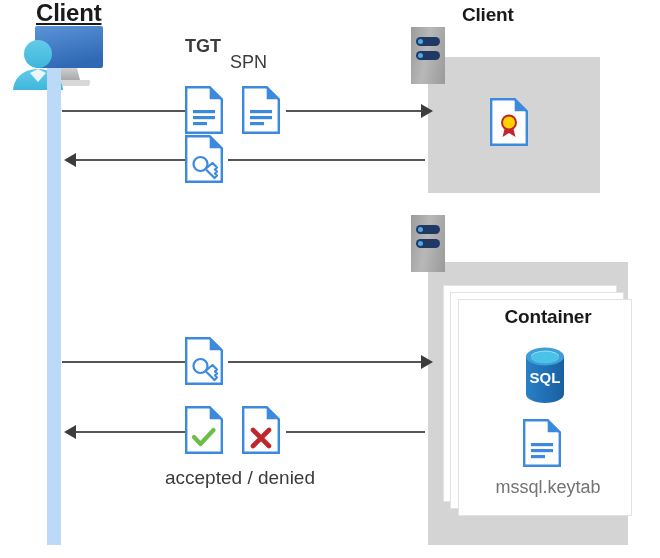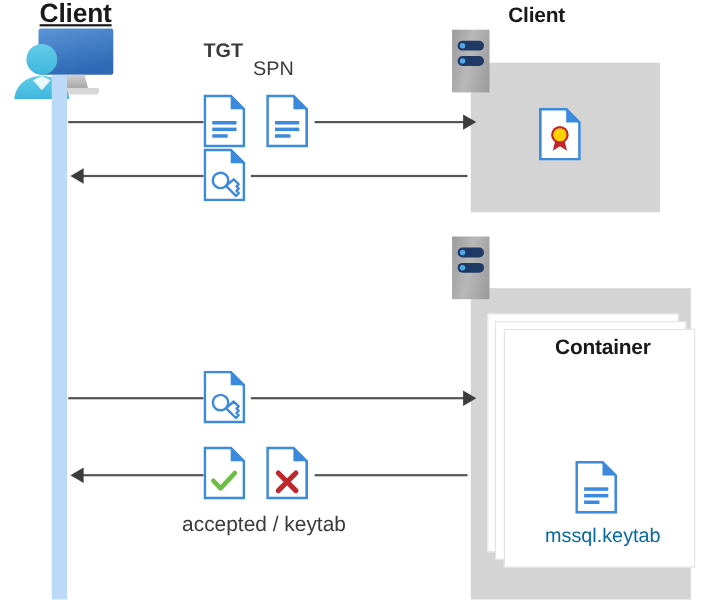--- a/index.html
+++ b/index.html
@@ -23,21 +23,21 @@
   .abs { position: absolute; }
   .nosel { user-select: none; }
 
   
   .title-bold {
     font-weight: bold;
     color: #1a1a1a;
     letter-spacing: -0.2px;
   }
   .label-plain {
-    color: #0369a1;
+    color: #737373;
     font-weight: normal;
   }
 
   
   #client-title {
     left: 36px; top: 0px;
     font-size: 24px;
     line-height: 26px;
     text-decoration: underline;
   }
@@ -266,20 +266,36 @@
     <div class="slot s2"></div>
   </div>
 
 
   <div class="abs card" id="card-back"></div>
   <div class="abs card" id="card-mid"></div>
   <div class="abs card" id="card-front"></div>
 
   <div class="abs title-bold nosel" id="container-title">Container</div>
 
+  <div class="abs" id="sql-icon">
+    <svg width="48" height="56" viewBox="0 0 48 56" xmlns="http://www.w3.org/2000/svg">
+      <defs>
+        <linearGradient id="dbbody" x1="0" y1="0" x2="1" y2="0">
+          <stop offset="0%" stop-color="#2a7fc4"></stop>
+          <stop offset="55%" stop-color="#1f6eb5"></stop>
+          <stop offset="100%" stop-color="#1a5f9e"></stop>
+        </linearGradient>
+      </defs>
+      <path d="M5 9 h38 v38 a19 9 0 0 1 -38 0 z" fill="url(#dbbody)"></path>
+      <ellipse cx="24" cy="9.5" rx="19" ry="9" fill="#3f9ed6"></ellipse>
+      <ellipse cx="24" cy="9.5" rx="14" ry="6" fill="#8fe0f7"></ellipse>
+      <ellipse cx="24" cy="10.5" rx="14" ry="6" fill="#4bc2e8"></ellipse>
+      <text x="24" y="36" font-family="'Liberation Sans',sans-serif" font-size="15" font-weight="bold" fill="#ffffff" text-anchor="middle">SQL</text>
+    </svg>
+  </div>
 
   <div class="abs doc" id="doc-keytab">
     <svg width="38" height="48" viewBox="0 0 38 48" xmlns="http://www.w3.org/2000/svg">
       <path d="M1.2 1.2 h23.5 l12.1 12.1 v33.5 h-35.6 z" fill="#ffffff" stroke="#3c8ade" stroke-width="2.4"></path>
       <path d="M24.7 1.2 l12.1 12.1 h-12.1 z" fill="#3c8ade"></path>
       <rect x="8" y="24" width="22" height="3.2" fill="#3c8ade"></rect>
       <rect x="8" y="30" width="22" height="3.2" fill="#3c8ade"></rect>
       <rect x="8" y="36" width="14" height="3.2" fill="#3c8ade"></rect>
     </svg>
   </div>
@@ -352,15 +368,15 @@
   </div>
 
   <div class="abs doc" id="doc-no">
     <svg width="38" height="48" viewBox="0 0 38 48" xmlns="http://www.w3.org/2000/svg">
       <path d="M1.2 1.2 h23.5 l12.1 12.1 v33.5 h-35.6 z" fill="#ffffff" stroke="#3c8ade" stroke-width="2.4"></path>
       <path d="M24.7 1.2 l12.1 12.1 h-12.1 z" fill="#3c8ade"></path>
       <path d="M11 24 l16 16 M27 24 l-16 16" fill="none" stroke="#c0272d" stroke-width="4.6" stroke-linecap="round"></path>
     </svg>
   </div>
 
-  <div class="abs nosel" id="accepted-denied">accepted / keytab</div>
+  <div class="abs nosel" id="accepted-denied">accepted / denied</div>
 
 </div>
 
 </body></html>

